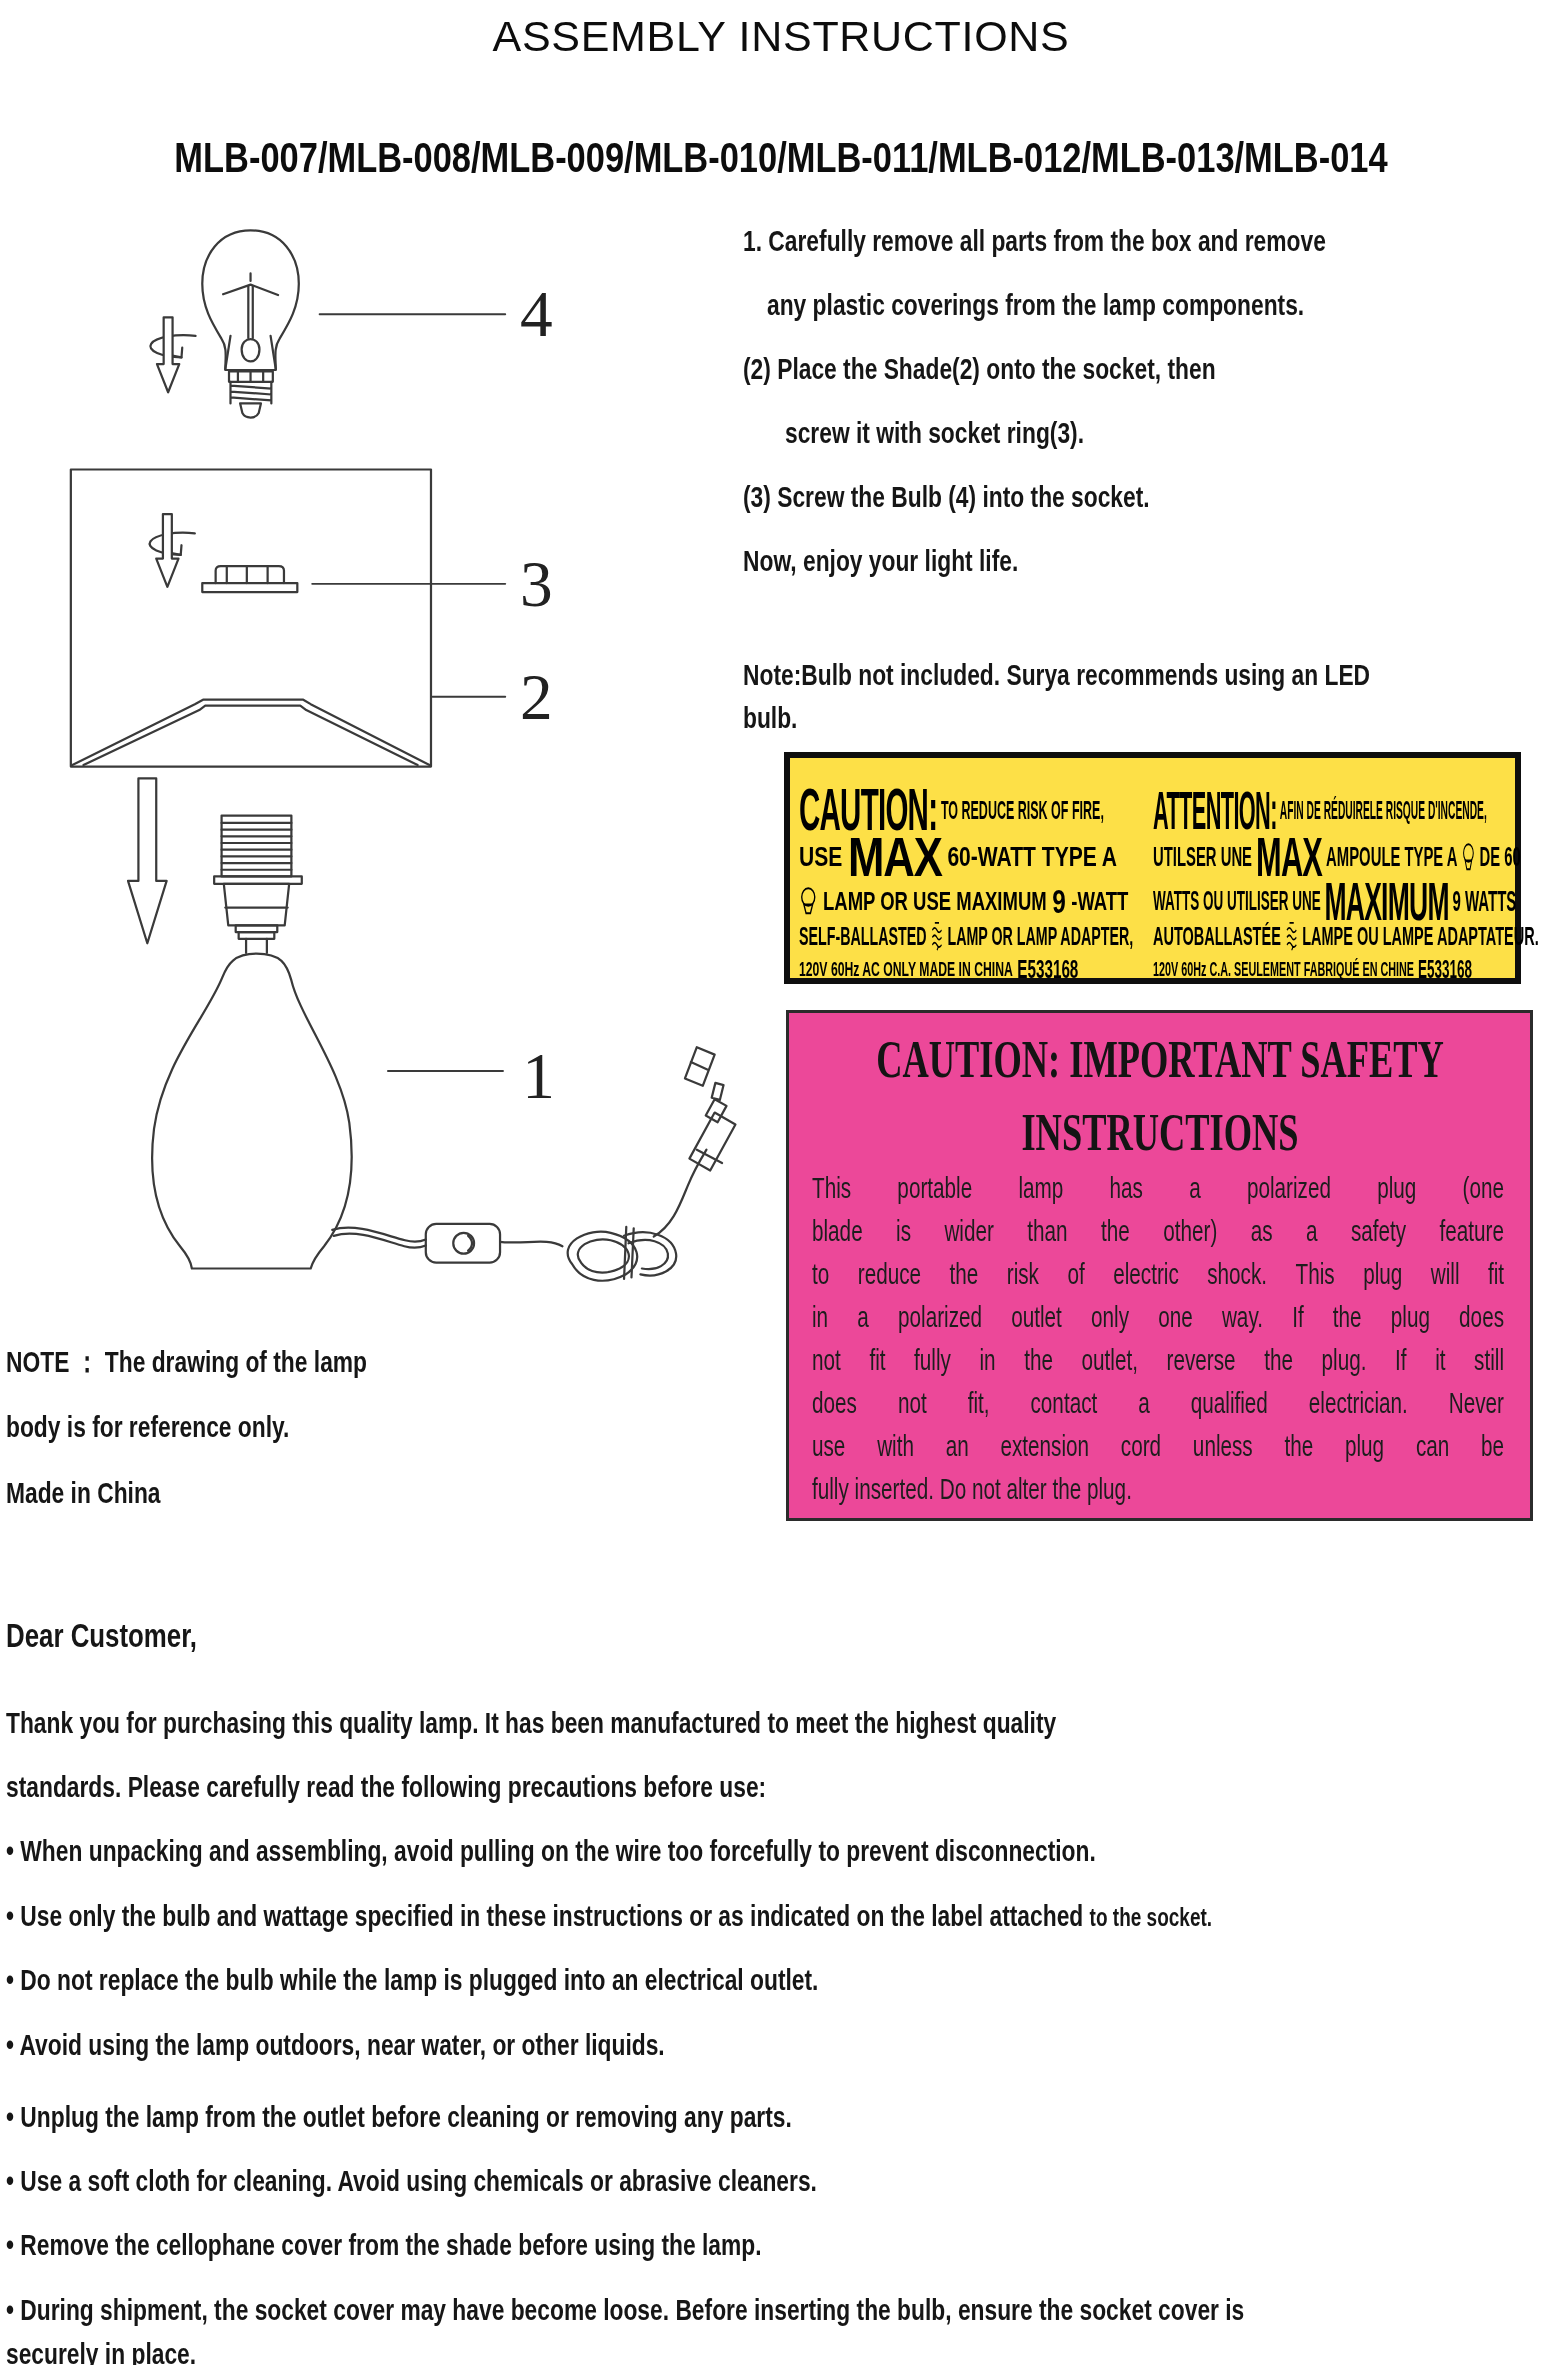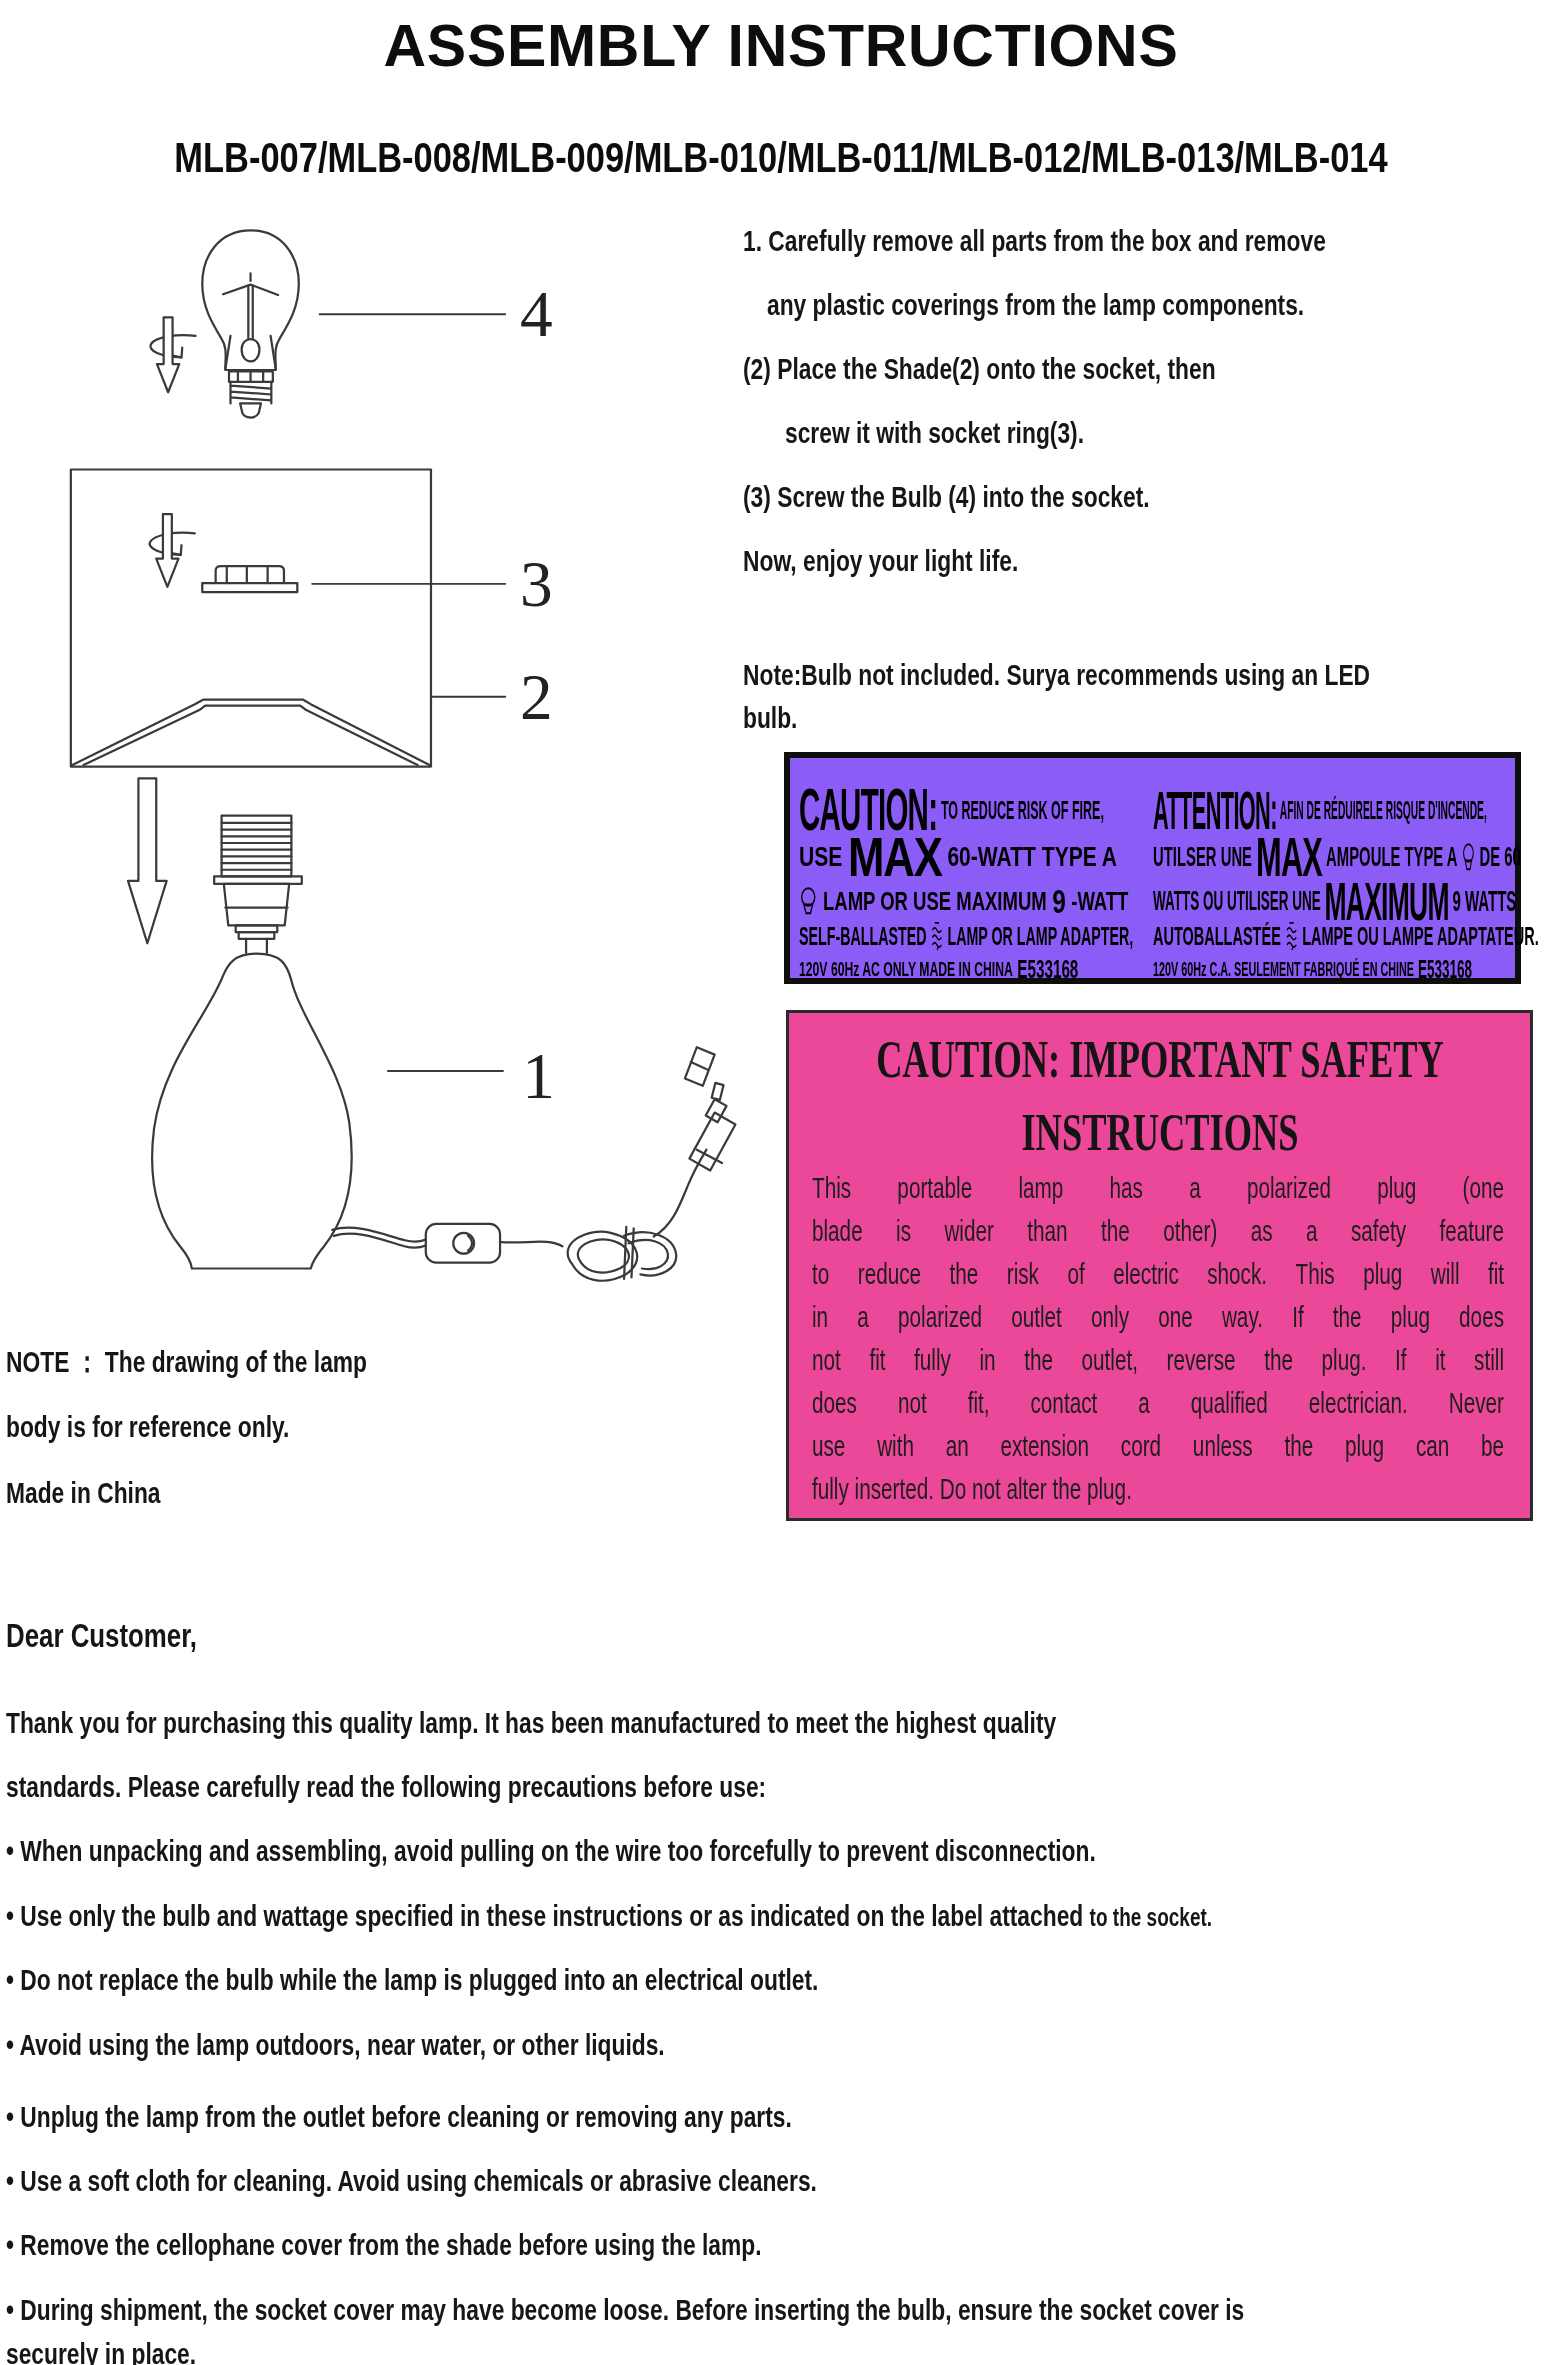--- a/index.html
+++ b/index.html
@@ -9,41 +9,41 @@
     font-family:"Liberation Sans","DejaVu Sans",sans-serif; color:#141414;
   }
   
   .ln {
     position:absolute; white-space:nowrap; font-weight:700; font-size:30px;
     line-height:1.1; color:#161616; transform:scaleX(0.76); transform-origin:left top;
   }
   .sm-tail { font-size:25px; }
   .title {
     position:absolute; left:50%; top:12px; transform:translateX(-50%);
-    font-size:59px; font-weight:700; letter-spacing:0.7px; white-space:nowrap; color:#0d0d0d;
+    font-size:43px; font-weight:400; letter-spacing:0.7px; white-space:nowrap; color:#0d0d0d;
   }
   .models {
     position:absolute; left:50%; top:134px; transform:translateX(-50%) scaleX(0.82);
     font-size:42px; font-weight:700; white-space:nowrap; color:#0d0d0d;
   }
   
   .diagram { position:absolute; left:30px; top:208px; width:750px; height:1322px; }
   .diagram path, .diagram rect, .diagram line, .diagram ellipse, .diagram circle {
     stroke:#3a3a3a; stroke-width:3; fill:none; stroke-linecap:round; stroke-linejoin:round;
   }
   .diagram .leader { stroke-width:2.5; }
   .diagram .fillw { fill:#ffffff; }
   .diagram text {
     font-family:"Liberation Serif","DejaVu Serif",serif; font-size:88px; fill:#222;
     stroke:none;
   }
   
   .rlabel {
     position:absolute; left:784px; top:752px; width:737px; height:232px;
-    border:6px solid #0e0e0e; background:#8b5cf6;
+    border:6px solid #0e0e0e; background:#fde047;
   }
   .cr {
     position:absolute; display:flex; align-items:center; gap:7.4px; white-space:nowrap;
     font-weight:700; color:#000; transform-origin:left center; height:0; line-height:1;
   }
   .f27{font-size:20px;} .f34{font-size:25px;} .f36{font-size:27px;}
   .f40{font-size:30px;} .f44{font-size:33px;}
   .f72{font-size:53px; letter-spacing:-1.5px;} .f76{font-size:56px; letter-spacing:-1.5px;}
   .f80{font-size:59px; letter-spacing:-1.5px;}
   .lamp-ic { flex:none; }

